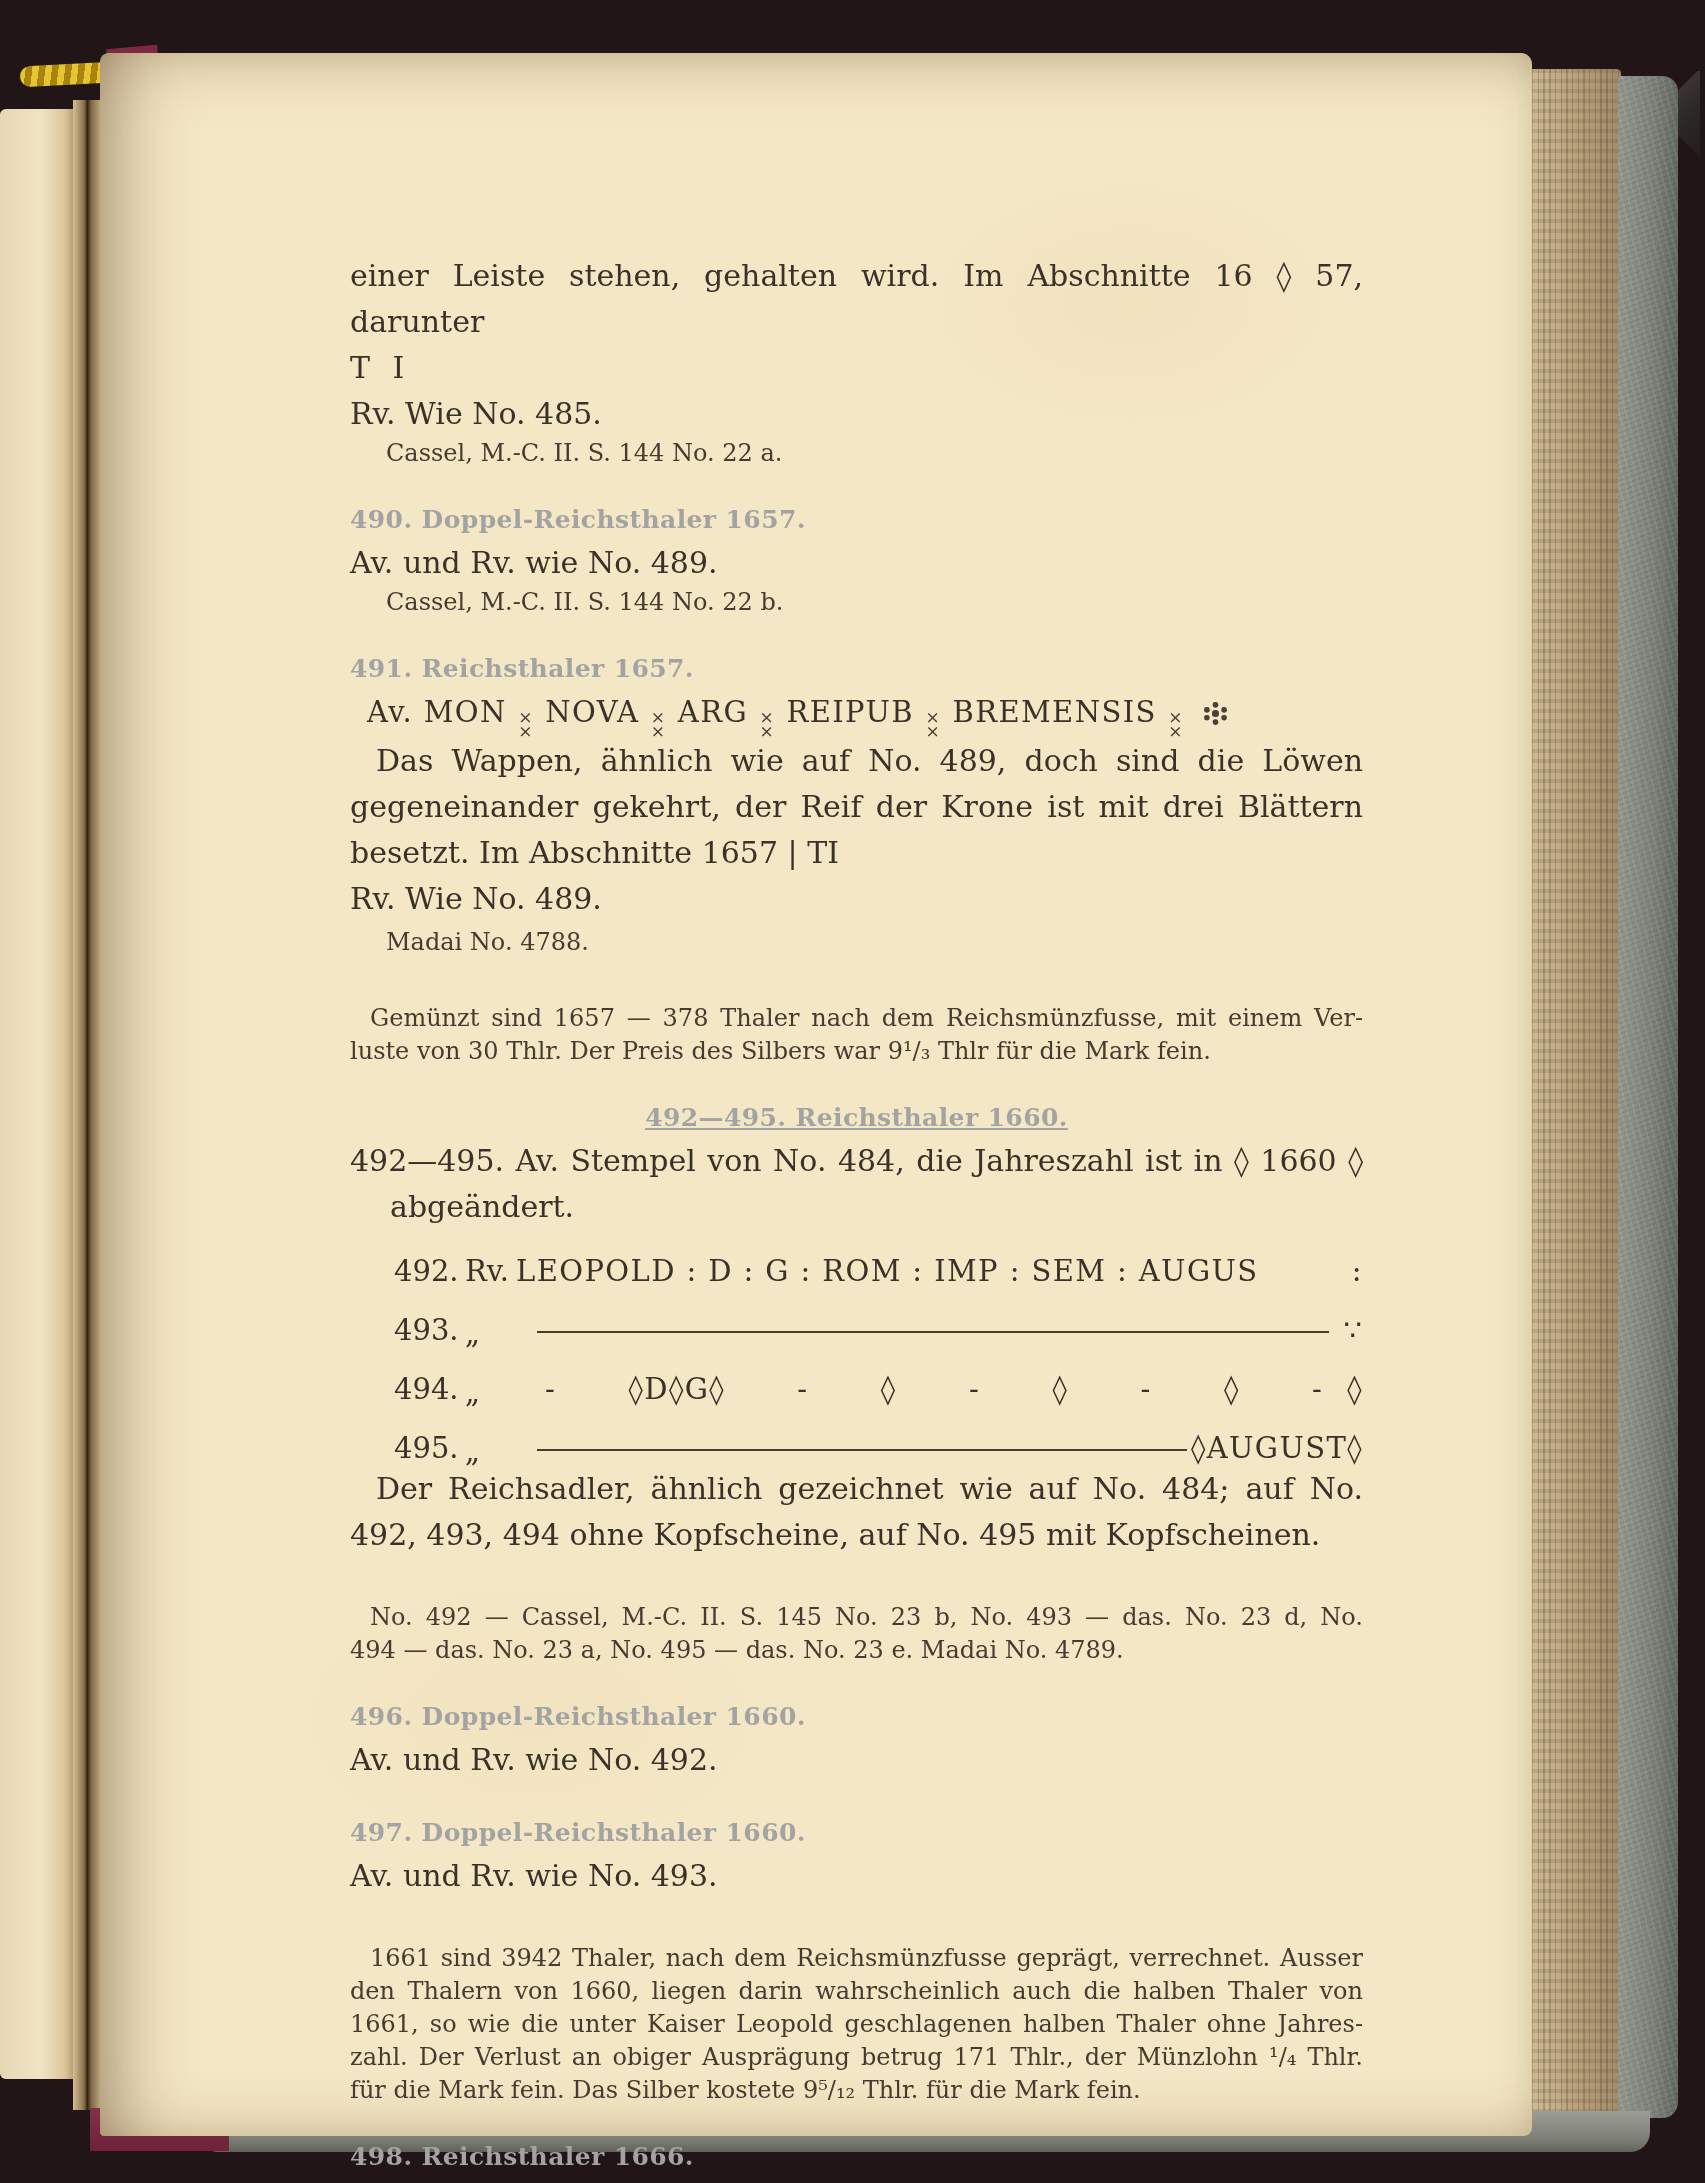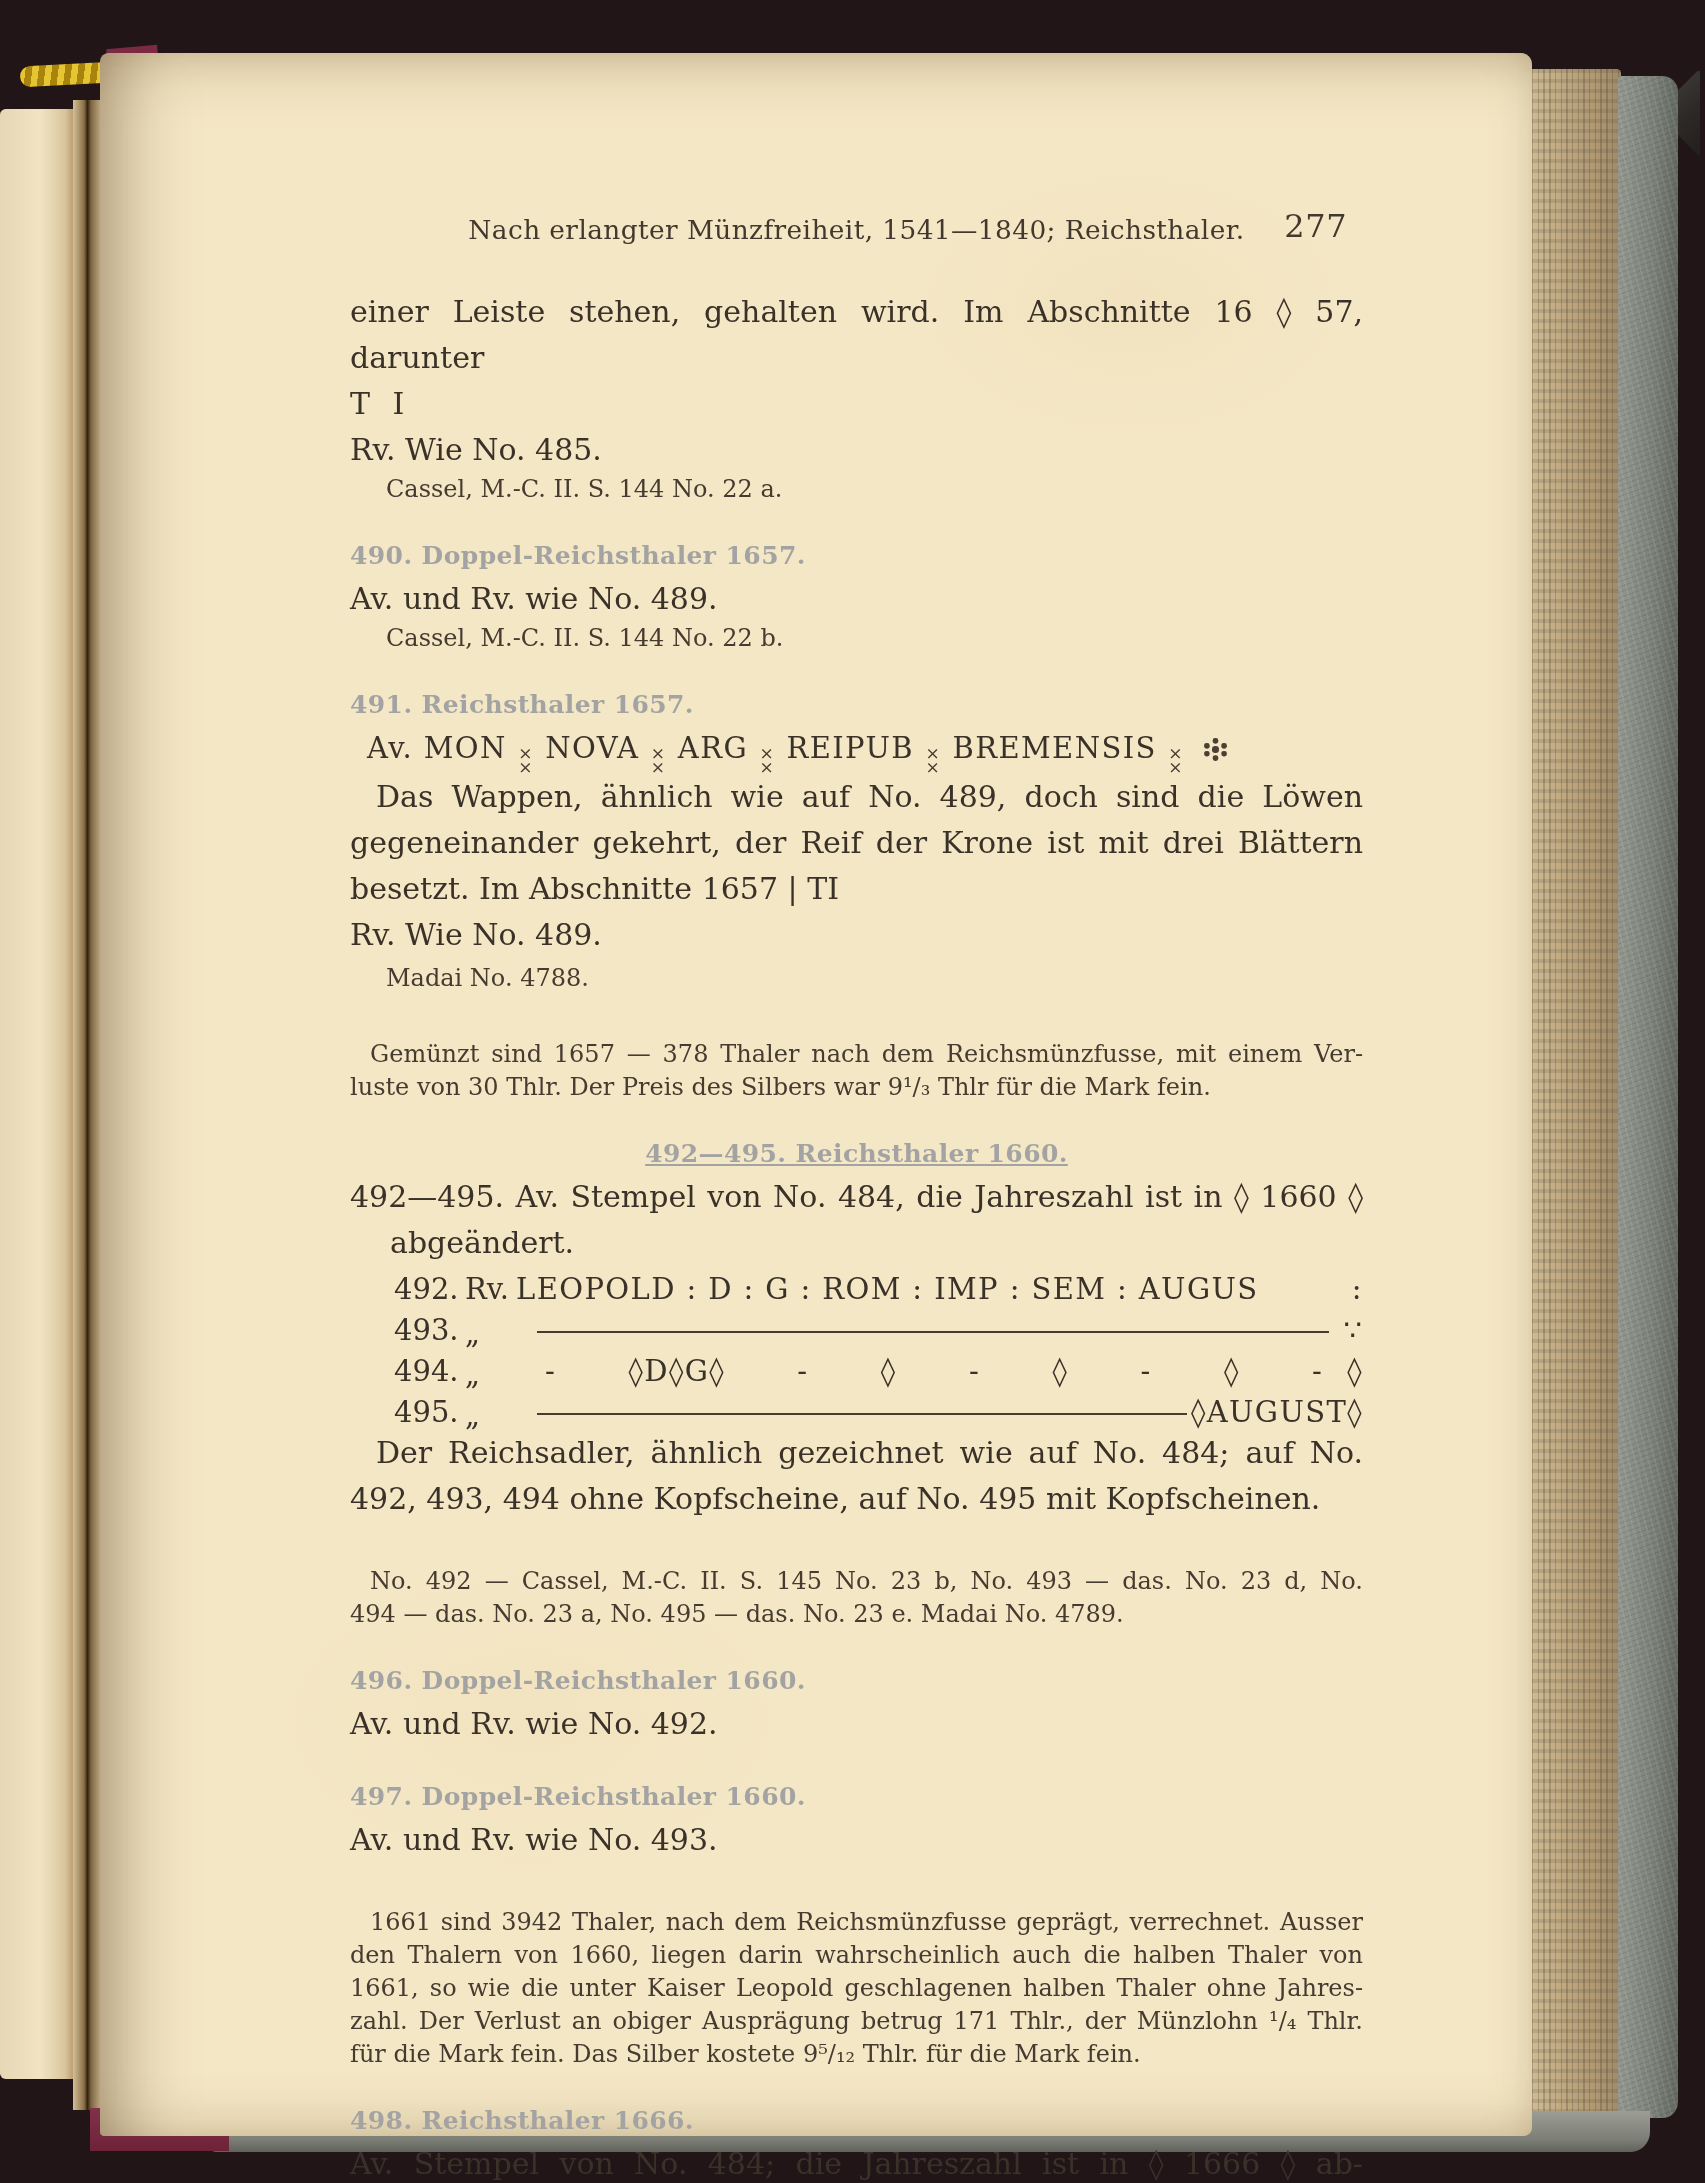--- a/index.html
+++ b/index.html
@@ -98,21 +98,21 @@
   .rosette{display:inline-block;width:26px;height:23px;position:relative;vertical-align:-2.9px;margin-left:7.1px;}
   .rosette::before{
     content:"";position:absolute;left:10px;top:8.6px;width:6.4px;height:6.4px;border-radius:50%;background:#4a4036;
     box-shadow:0 -8.6px 0 -0.7px #4a4036,0 8.6px 0 -0.7px #4a4036,
                -8.6px -3.6px 0 -0.7px #4a4036,-8.6px 4.3px 0 -0.7px #4a4036,
                8.6px -3.6px 0 -0.7px #4a4036,8.6px 4.3px 0 -0.7px #4a4036;
   }
   .para{ text-indent:26px; }
   .para .cont{text-indent:0;}
   .hang-cont{margin-left:40px;}
-  .vrow{display:flex;align-items:baseline;margin-left:44px;height:41px;font-size:29px;}
+  .vrow{display:flex;align-items:baseline;margin-left:44px;height:41px;font-size:29px;margin-top:18px;}
   .v-num{width:71px;}
   .v-label{width:51px;transform:translateY(2.9px);}
   .v-label.first{transform:none;}
   .v-text{letter-spacing:1.4px;white-space:nowrap;}
   .v-end{margin-left:auto;letter-spacing:1.4px;}
   .v-end.tight{margin-left:0;}
   .v-rule{flex:1;height:0;border-top:2.1px solid #463c31;align-self:center;transform:translateY(5px);margin:0 14.3px 0 21.4px;}
   .v-rule.toright{margin-right:4.3px;}
   .spread{flex:1;display:flex;justify-content:space-between;padding:0 24px 0 29px;letter-spacing:1.4px;}
   .sym{font-family:"DejaVu Serif","DejaVu Sans","Liberation Serif",serif;}
@@ -126,24 +126,20 @@
 <div class="top-maroon"></div>
 <div class="fore-edge"></div>
 <div class="cover-corner"></div>
 <div class="cover-board"></div>
 <div class="bottom-strip"></div>
 <div class="bottom-maroon"></div>
 <div class="main-page"></div>
 
 <div class="text-block">
 
-  <div class="header-row">
-    <span>Nach erlangter Münzfreiheit, 1541—1840; Reichsthaler.</span>
-    <span class="page-number">277</span>
-  </div>
 
   <div class="intro">
     <div class="jline">einer Leiste stehen, gehalten wird. Im Abschnitte 16 ◊ 57, darunter</div>
     <div class="tline">T I</div>
     <div class="indent1">Rv. Wie No. 485.</div>
     <div class="ref">Cassel, M.-C. II. S. 144 No. 22 a.</div>
   </div>
 
   <div class="heading mt-sec">490. Doppel-Reichsthaler 1657.</div>
   <div class="indent1">Av. und Rv. wie No. 489.</div>

